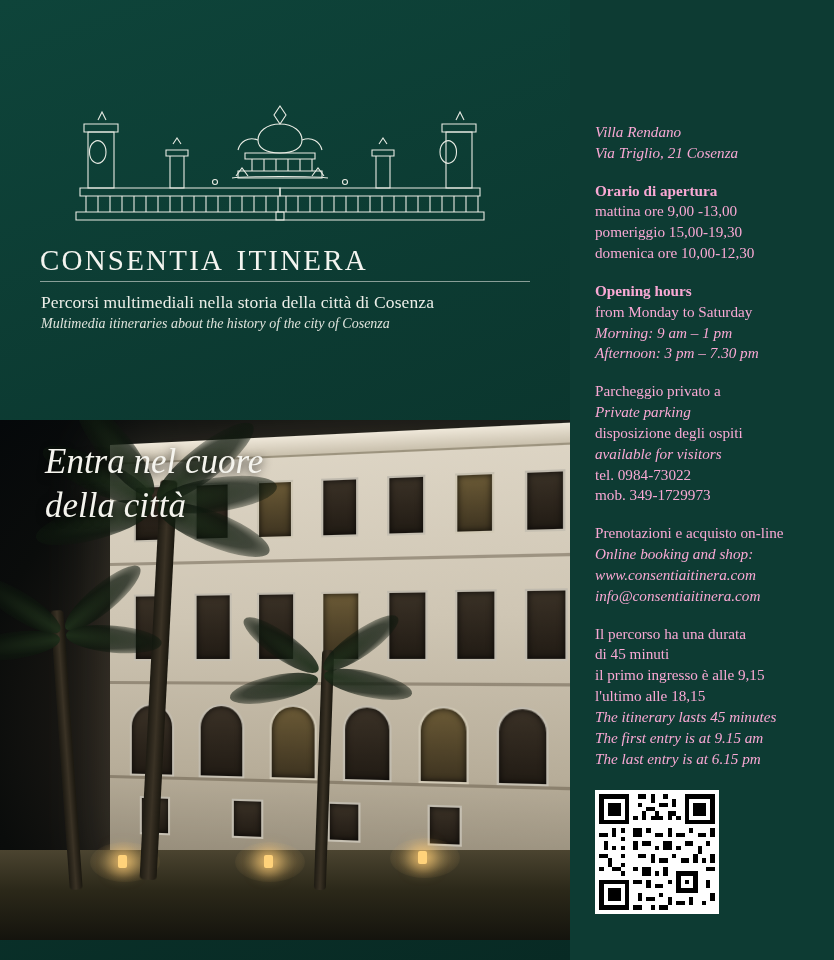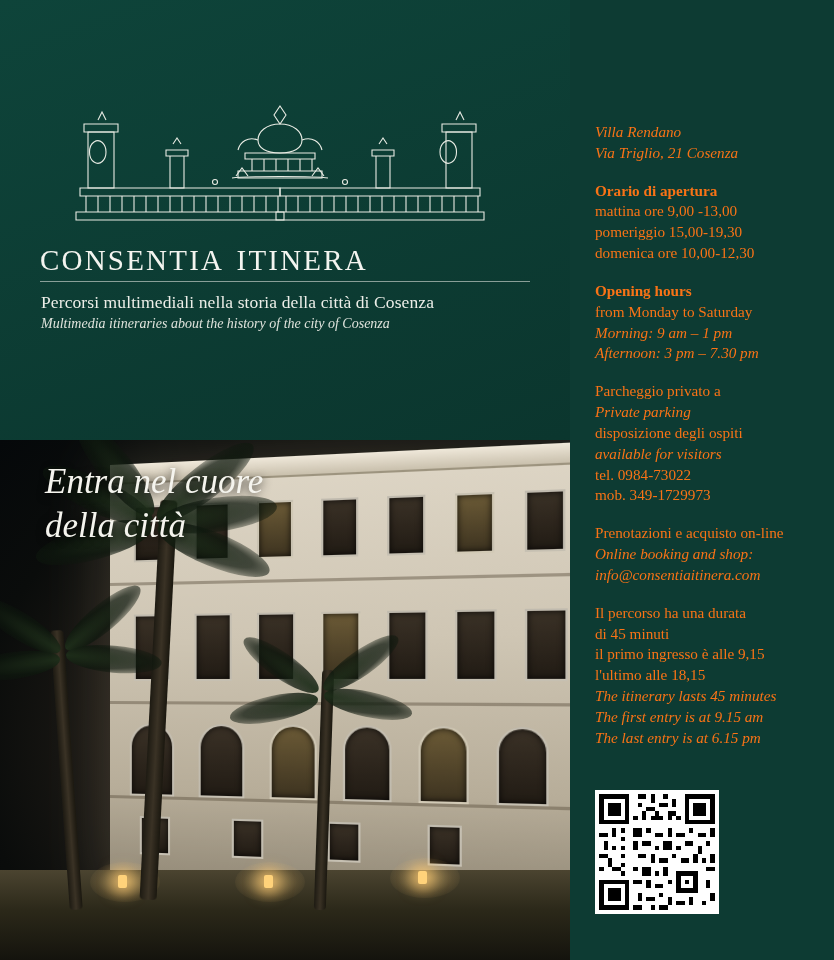--- a/index.html
+++ b/index.html
@@ -77,21 +77,21 @@
     font-family: "Liberation Serif", serif;
     font-style: italic;
     font-size: 14px;
     color: #dfe3dc;
   }
 
   
   .photo {
     position: absolute;
     left: 0;
-    top: 440px;
+    top: 420px;
     width: 570px;
     height: 520px;
     overflow: hidden;
     background: #05100e;
   }
   .sky {
     position: absolute;
     inset: 0;
     background: radial-gradient(ellipse at 62% 58%, #4a4336 0%, #241f19 38%, #0a0c0b 75%, #05080a 100%);
   }
@@ -184,21 +184,21 @@
   }
 
   
   .right-col {
     position: absolute;
     left: 570px;
     top: 0;
     width: 264px;
     height: 960px;
     background: #0d3b33;
-    color: #f97316;
+    color: #f9a8d4;
   }
   .info {
     position: absolute;
     left: 25px;
     top: 122px;
     width: 224px;
     font-size: 15.2px;
     line-height: 1.37;
   }
   .blk { margin-bottom: 17px; }
@@ -387,20 +387,21 @@
         <span class="ln it">Private parking</span>
         <span class="ln">disposizione degli ospiti</span>
         <span class="ln it">available for visitors</span>
         <span class="ln">tel. 0984-73022</span>
         <span class="ln">mob. 349-1729973</span>
       </div>
 
       <div class="blk">
         <span class="ln">Prenotazioni e acquisto on-line</span>
         <span class="ln it">Online booking and shop:</span>
+        <span class="ln it">www.consentiaitinera.com</span>
         <span class="ln it">info@consentiaitinera.com</span>
       </div>
 
       <div class="blk">
         <span class="ln">Il percorso ha una durata</span>
         <span class="ln">di 45 minuti</span>
         <span class="ln">il primo ingresso è alle 9,15</span>
         <span class="ln">l'ultimo alle 18,15</span>
         <span class="ln it">The itinerary lasts 45 minutes</span>
         <span class="ln it">The first entry is at 9.15 am</span>

